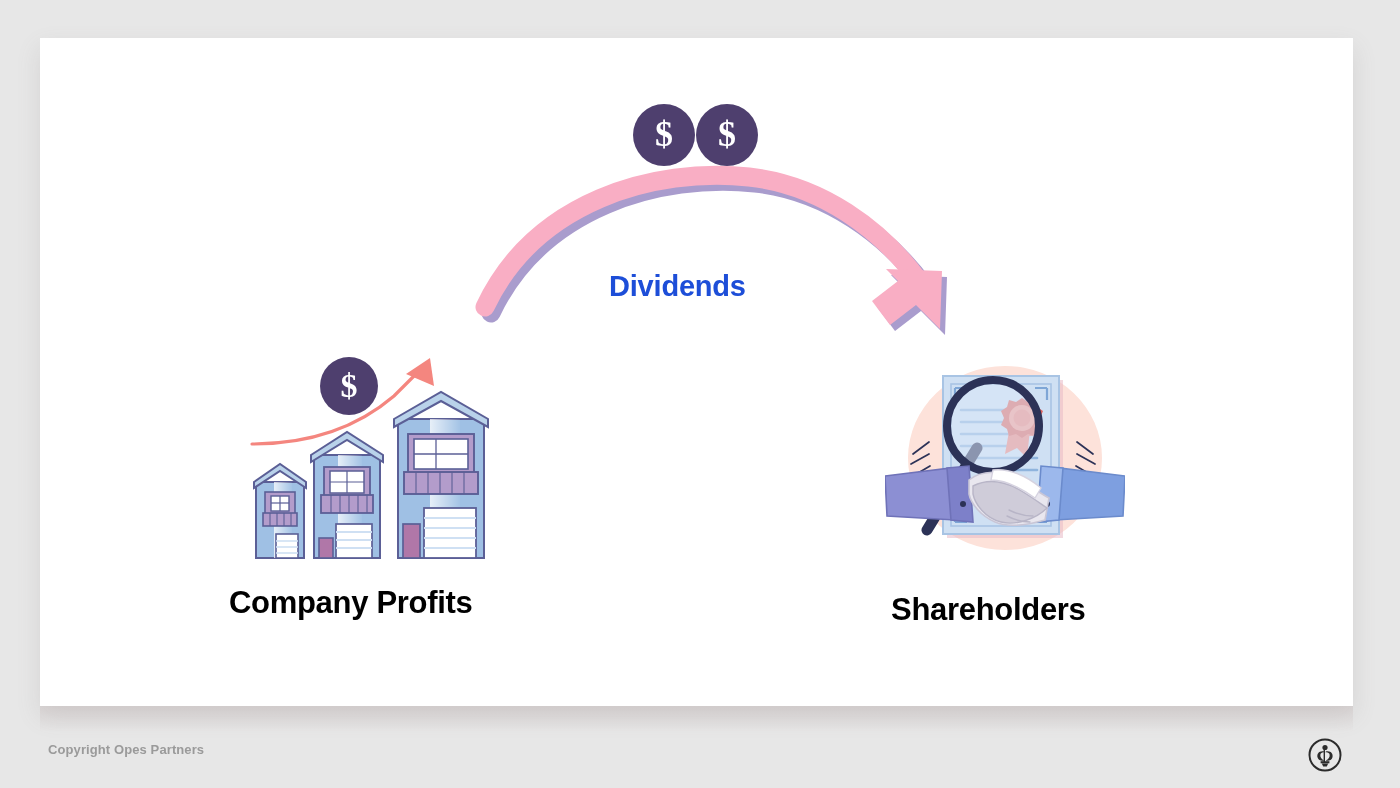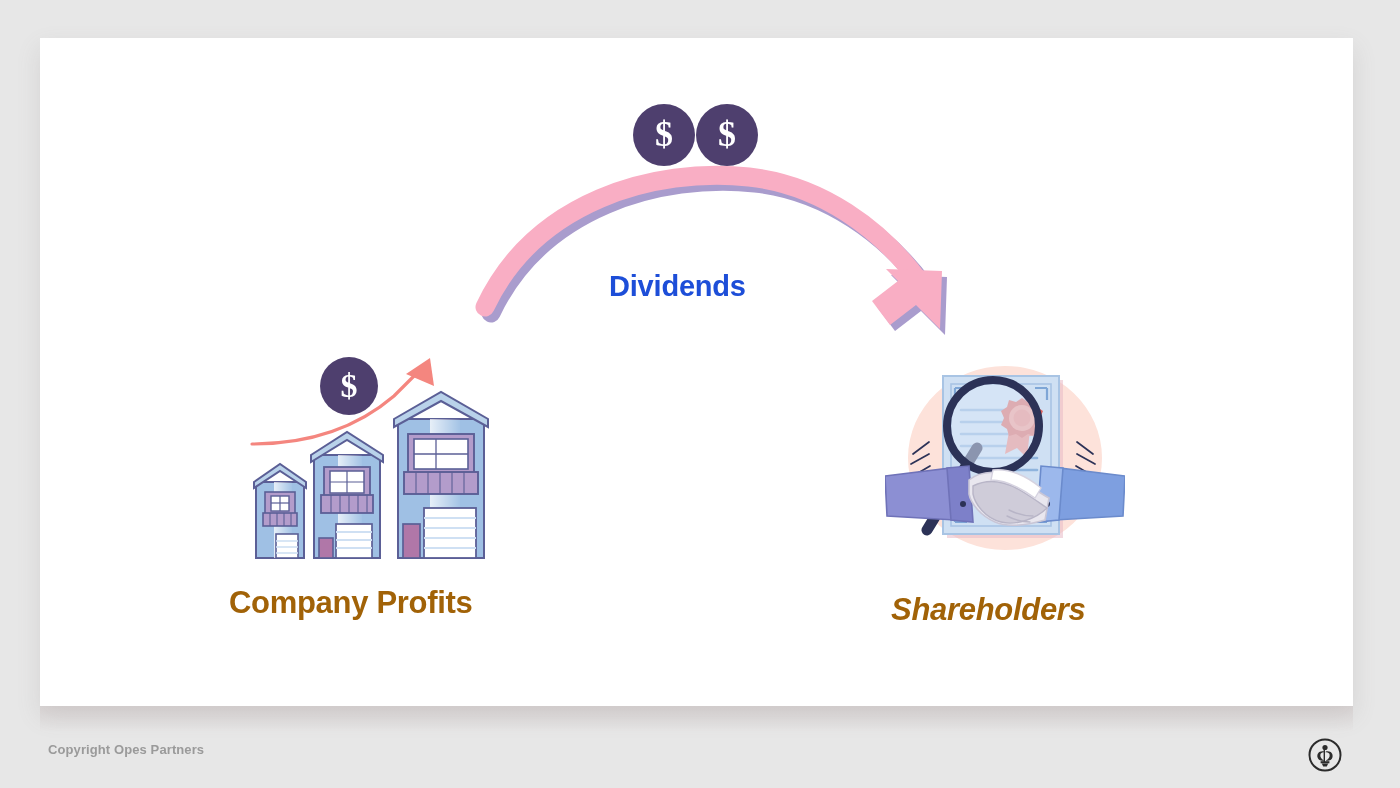--- a/index.html
+++ b/index.html
@@ -41,26 +41,26 @@
     position: absolute;
     left: 1307px; top: 737px;
     width: 36px; height: 36px;
   }
 
   
   .big-label {
     position: absolute;
     font-size: 31px;
     font-weight: bold;
-    color: #a16207;
+    color: #000000;
     letter-spacing: -0.3px;
     white-space: nowrap;
   }
   #label-company-profits { left: 229px; top: 585px; }
-  #label-shareholders    { left: 891px; top: 592px; font-style: italic; }
+  #label-shareholders    { left: 891px; top: 592px; }
 
   #label-dividends {
     position: absolute;
     left: 609px; top: 270px;
     font-size: 29px;
     font-weight: bold;
     color: #1d4ed8;
     letter-spacing: -0.2px;
     white-space: nowrap;
   }

